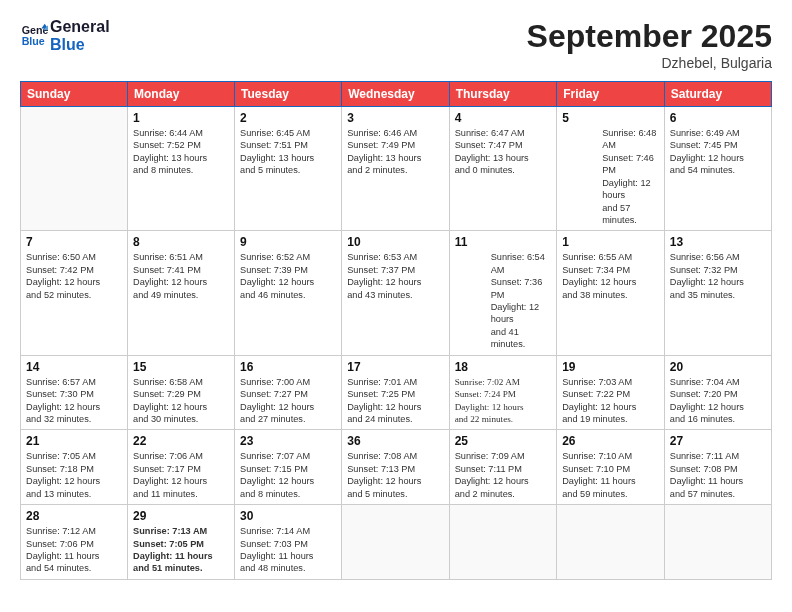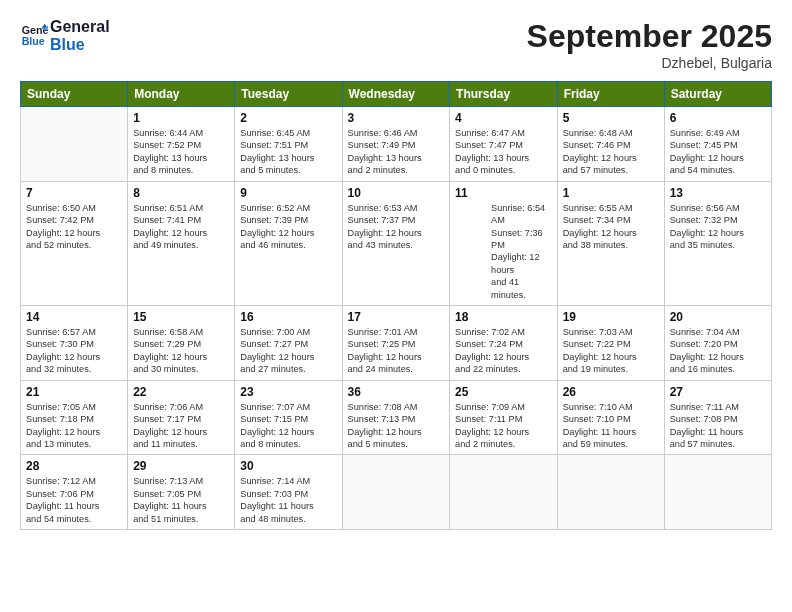--- a/index.html
+++ b/index.html
@@ -41,21 +41,21 @@
     .location {
       font-size: 14px;
       color: #444;
     }
     .calendar {
       width: 100%;
       border-collapse: collapse;
       font-size: 10px;
     }
     .calendar th {
-      background: #4d7c0f;
+      background: #ef4444;
       color: #fff;
       text-align: left;
       padding: 5px 6px;
       font-size: 12px;
       font-weight: bold;
       border: 1px solid #1565c0;
     }
     .calendar td {
       border: 1px solid #ccc;
       vertical-align: top;
@@ -140,21 +140,21 @@
           </td>
           <td>
             <div class="day-num">4</div>
             <div class="day-info" style="white-space: pre-line;">Sunrise: 6:47 AM
 Sunset: 7:47 PM
 Daylight: 13 hours
 and 0 minutes.</div>
           </td>
           <td>
             <div class="day-num">5</div>
-            <div class="day-info" style="white-space: pre-line;">Sunrise: 6:48 AM
+            <div class="day-info" style="white-space: pre-line; margin-left: 40px;">Sunrise: 6:48 AM
 Sunset: 7:46 PM
 Daylight: 12 hours
 and 57 minutes.</div>
           </td>
           <td>
             <div class="day-num">6</div>
             <div class="day-info" style="white-space: pre-line;">Sunrise: 6:49 AM
 Sunset: 7:45 PM
 Daylight: 12 hours
 and 54 minutes.</div>
@@ -235,21 +235,21 @@
           </td>
           <td>
             <div class="day-num">17</div>
             <div class="day-info" style="white-space: pre-line;">Sunrise: 7:01 AM
 Sunset: 7:25 PM
 Daylight: 12 hours
 and 24 minutes.</div>
           </td>
           <td>
             <div class="day-num">18</div>
-            <div class="day-info" style="white-space: pre-line;">Sunrise: 7:02 AM
+            <div class="day-info" style="white-space: pre-line; font-family: Liberation Serif, serif;">Sunrise: 7:02 AM
 Sunset: 7:24 PM
 Daylight: 12 hours
 and 22 minutes.</div>
           </td>
           <td>
             <div class="day-num">19</div>
             <div class="day-info" style="white-space: pre-line;">Sunrise: 7:03 AM
 Sunset: 7:22 PM
 Daylight: 12 hours
 and 19 minutes.</div>
@@ -316,21 +316,21 @@
         <tr>
           <td>
             <div class="day-num">28</div>
             <div class="day-info" style="white-space: pre-line;">Sunrise: 7:12 AM
 Sunset: 7:06 PM
 Daylight: 11 hours
 and 54 minutes.</div>
           </td>
           <td>
             <div class="day-num">29</div>
-            <div class="day-info" style="white-space: pre-line;">Sunrise: 7:13 AM
+            <div class="day-info" style="white-space: pre-line; font-weight: bold;">Sunrise: 7:13 AM
 Sunset: 7:05 PM
 Daylight: 11 hours
 and 51 minutes.</div>
           </td>
           <td>
             <div class="day-num">30</div>
             <div class="day-info" style="white-space: pre-line;">Sunrise: 7:14 AM
 Sunset: 7:03 PM
 Daylight: 11 hours
 and 48 minutes.</div>

